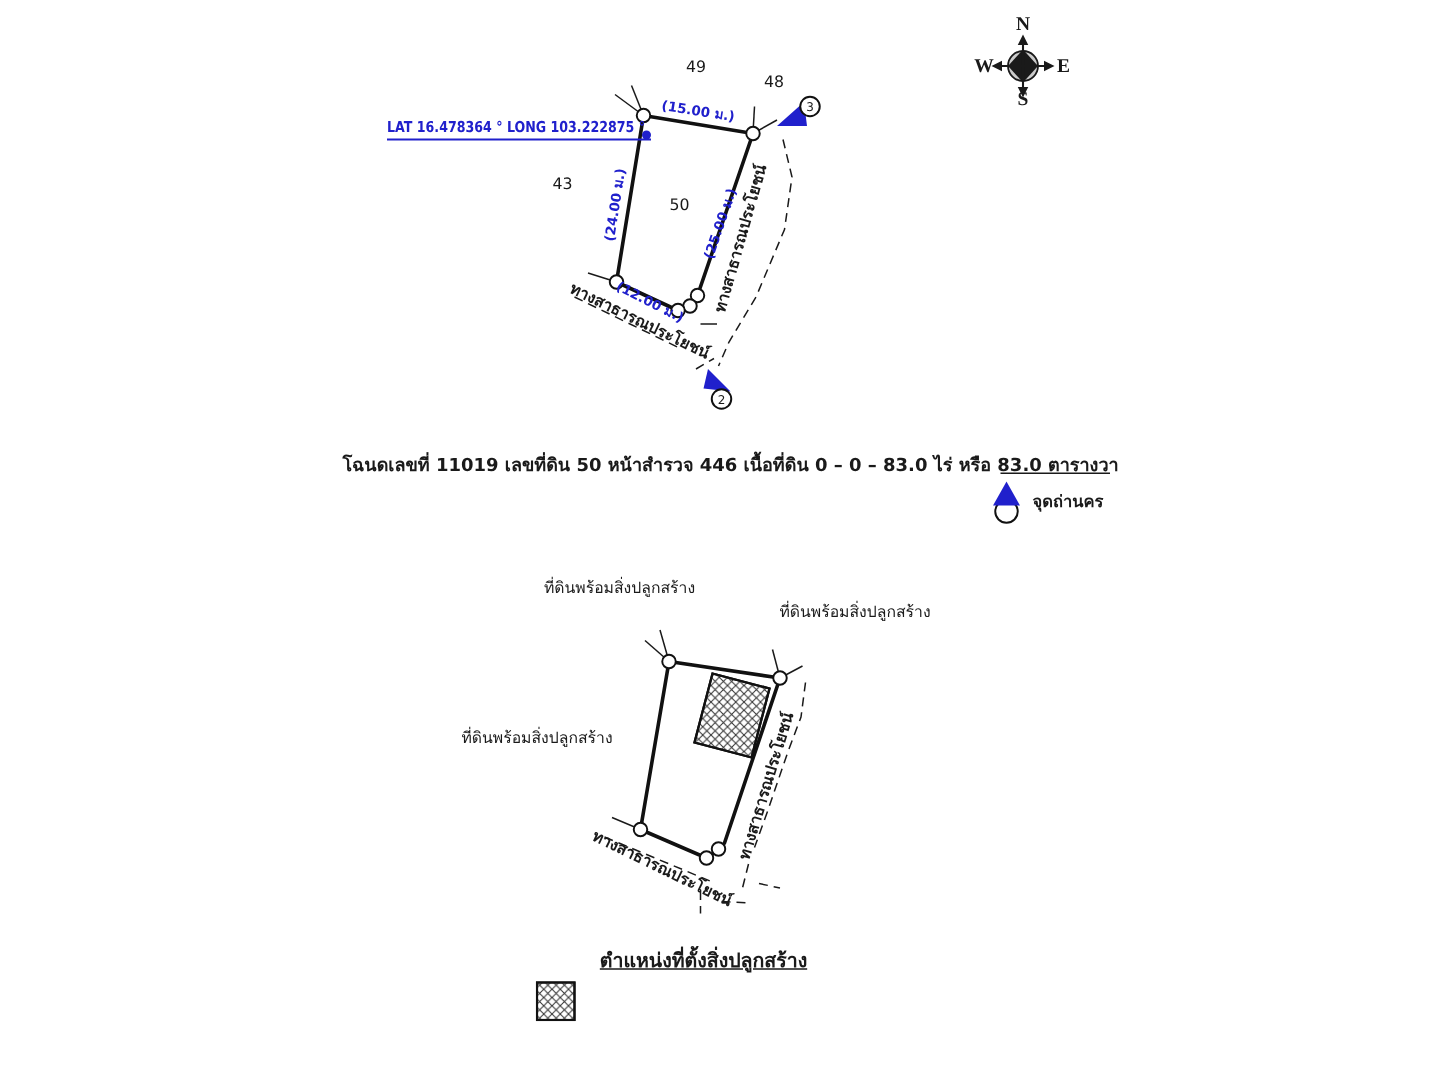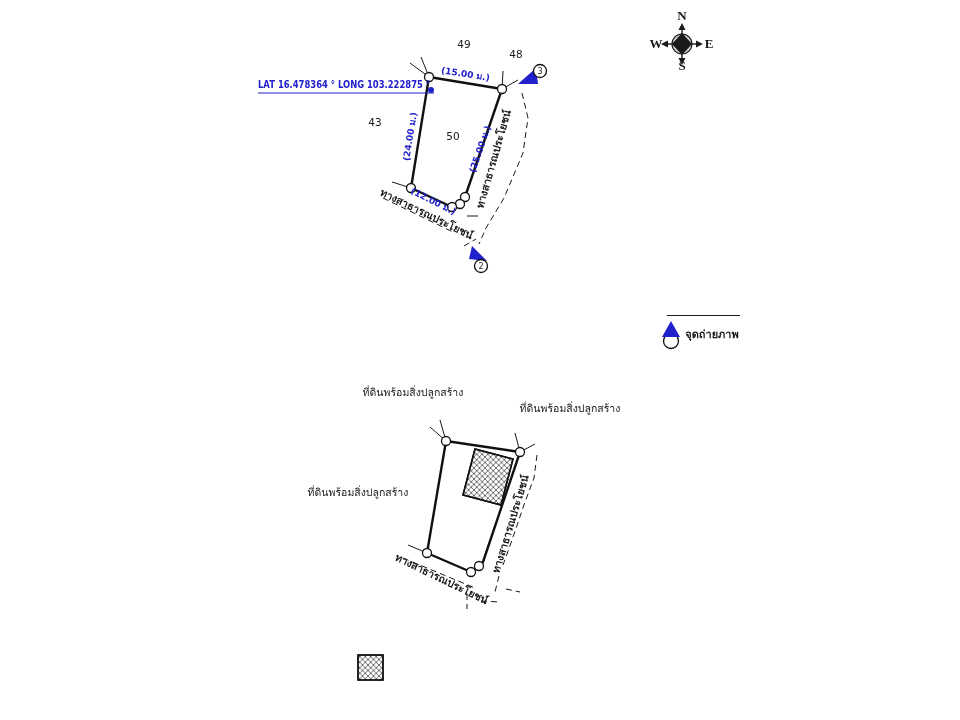--- a/index.html
+++ b/index.html
@@ -107,27 +107,28 @@
       <text x="290" y="44" text-anchor="middle" class="ptnum">3</text>
     </g>
 
     <g>
       <polygon points="222,216 237,231 219,229" class="blue-shape"></polygon>
       <circle cx="231" cy="236" r="6.5" class="corner"></circle>
       <text x="231" y="239" text-anchor="middle" class="ptnum">2</text>
     </g>
   </svg>
 
+  <div class="abs deed">โฉนดเลขที่  11019   เลขที่ดิน 50  หน้าสำรวจ 446 เนื้อที่ดิน  0 – 0 – 83.0 ไร่ หรือ  83.0  ตารางวา</div>
 
   <div class="abs divider" style="left:667px;top:315px;width:73px"></div>
   <svg class="abs" style="left:658px;top:318px" width="26" height="32" viewBox="0 0 26 32">
     <circle cx="13" cy="23" r="7.5" class="corner"></circle>
     <polygon points="13,3 4,19 22,19" class="blue-shape"></polygon>
   </svg>
-  <div class="lbl photo-leg-txt" style="left:712px;top:334px">จุดถ่ายภาพ</div>
+  <div class="lbl photo-leg-txt" style="left:712px;top:334px">จุดถ่านคร</div>
 
   <div class="lbl thai" style="left:413px;top:392px">ที่ดินพร้อมสิ่งปลูกสร้าง</div>
   <div class="lbl thai" style="left:570px;top:408px">ที่ดินพร้อมสิ่งปลูกสร้าง</div>
   <div class="lbl thai" style="left:358px;top:492px">ที่ดินพร้อมสิ่งปลูกสร้าง</div>
 
   <svg class="abs" style="left:320px;top:380px" width="300" height="230" viewBox="0 0 300 230">
     <defs>
       <pattern id="xhatch" width="5.5" height="5.5" patternUnits="userSpaceOnUse">
         <path d="M0 0 L5.5 5.5 M5.5 0 L0 5.5" stroke="#333" stroke-width="0.7"></path>
       </pattern>
@@ -165,20 +166,21 @@
       <circle class="corner" cx="200" cy="72" r="4.5"></circle>
       <circle class="corner" cx="159" cy="186" r="4.5"></circle>
       <circle class="corner" cx="151" cy="192" r="4.5"></circle>
       <circle class="corner" cx="107" cy="173" r="4.5"></circle>
     </g>
 
     <text x="194" y="145" text-anchor="middle" class="road" transform="rotate(-73 194 145)">ทางสาธารณประโยชน์</text>
     <text x="120" y="202" text-anchor="middle" class="road" transform="rotate(26 120 202)">ทางสาธารณประโยชน์</text>
   </svg>
 
+  <div class="lbl title-b" style="left:469px;top:640px">ตำแหน่งที่ตั้งสิ่งปลูกสร้าง</div>
 
   <svg class="abs" style="left:357px;top:654px" width="27" height="27" viewBox="0 0 27 27">
     <defs>
       <pattern id="xhatch2" width="5.5" height="5.5" patternUnits="userSpaceOnUse">
         <path d="M0 0 L5.5 5.5 M5.5 0 L0 5.5" stroke="#333" stroke-width="0.7"></path>
       </pattern>
     </defs>
     <rect x="1" y="1" width="25" height="25" fill="#ffffff" stroke="#111" stroke-width="1.4"></rect>
     <rect x="1" y="1" width="25" height="25" fill="url(#xhatch2)" stroke="#111" stroke-width="1.4"></rect>
   </svg>

